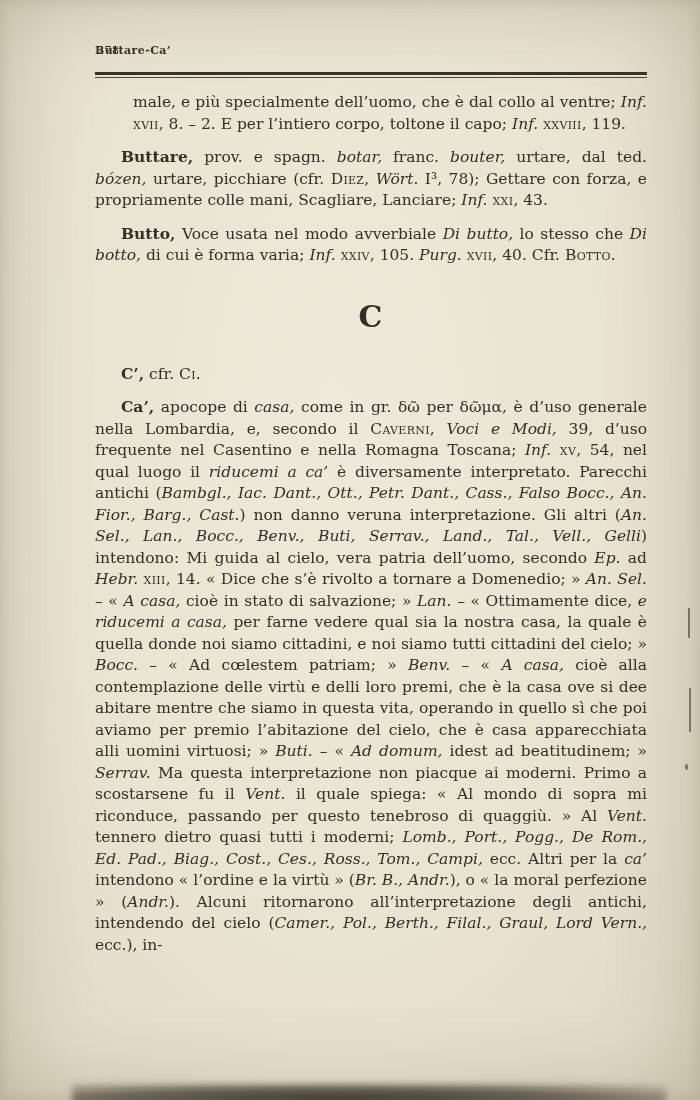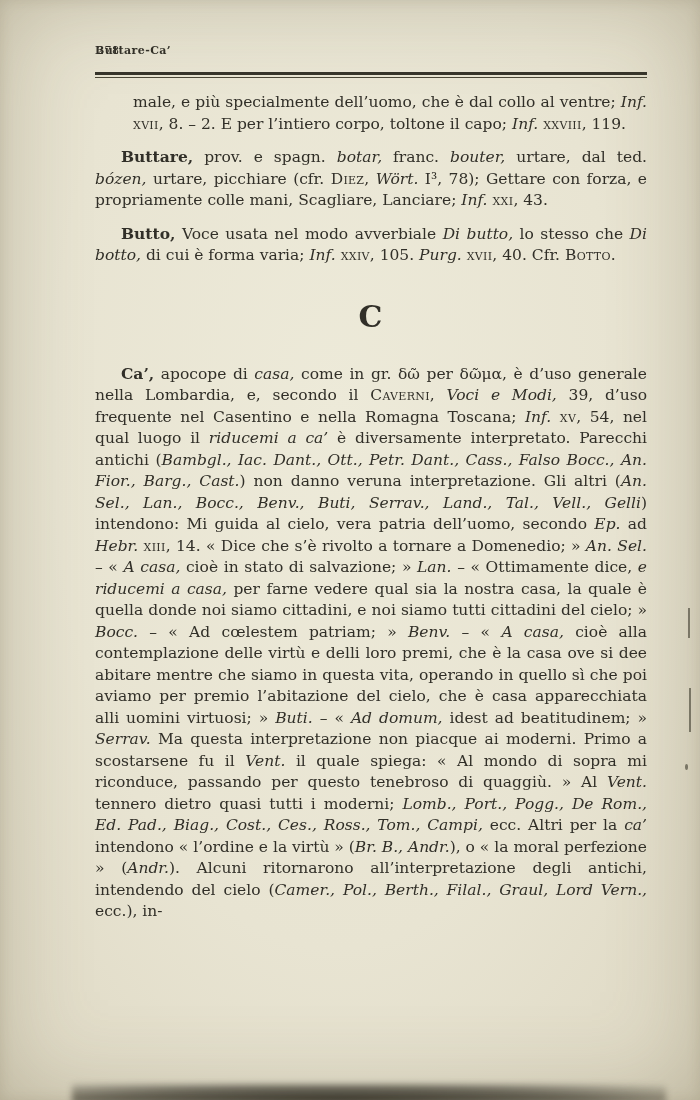--- a/index.html
+++ b/index.html
@@ -111,20 +111,21 @@
       <span class="header-title">Buttare-Ca’</span>
     </div>
 
     <div class="header-rule"></div>
 
     <div class="text-block">
         <p class="para"><span>male, e più specialmente dell’uomo, che è dal collo al ventre; </span><span class="italic">Inf.</span><span> </span><span class="sc">xvii</span><span>, 8. – 2. E per l’intiero corpo, toltone il capo; </span><span class="italic">Inf.</span><span> </span><span class="sc">xxviii</span><span>, 119.</span></p>
         <p class="para indent"><span class="bold">Buttare,</span><span> prov. e spagn. </span><span class="italic">botar,</span><span> franc. </span><span class="italic">bouter,</span><span> urtare, dal ted. </span><span class="italic">bózen,</span><span> urtare, picchiare (cfr. </span><span class="sc">Diez</span><span>, </span><span class="italic">Wört.</span><span> I³, 78); Gettare con forza, e propriamente colle mani, Scagliare, Lanciare; </span><span class="italic">Inf.</span><span> </span><span class="sc">xxi</span><span>, 43.</span></p>
         <p class="para indent"><span class="bold">Butto,</span><span> Voce usata nel modo avverbiale </span><span class="italic">Di butto,</span><span> lo stesso che </span><span class="italic">Di botto,</span><span> di cui è forma varia; </span><span class="italic">Inf.</span><span> </span><span class="sc">xxiv</span><span>, 105. </span><span class="italic">Purg.</span><span> </span><span class="sc">xvii</span><span>, 40. Cfr. </span><span class="sc">Botto</span><span>.</span></p>
         <div class="section-heading">C</div>
+        <p class="para indent"><span class="bold">C’,</span><span> cfr. </span><span class="sc">Ci</span><span>.</span></p>
         <p class="para indent"><span class="bold">Ca’,</span><span> apocope di </span><span class="italic">casa,</span><span> come in gr. δῶ per δῶμα, è d’uso generale nella Lombardia, e, secondo il </span><span class="sc">Caverni</span><span>, </span><span class="italic">Voci e Modi,</span><span> 39, d’uso frequente nel Casentino e nella Romagna Toscana; </span><span class="italic">Inf.</span><span> </span><span class="sc">xv</span><span>, 54, nel qual luogo il </span><span class="italic">riducemi a ca’</span><span> è diversamente interpretato. Parecchi antichi (</span><span class="italic">Bambgl., Iac. Dant., Ott., Petr. Dant., Cass., Falso Bocc., An. Fior., Barg., Cast.</span><span>) non danno veruna interpretazione. Gli altri (</span><span class="italic">An. Sel., Lan., Bocc., Benv., Buti, Serrav., Land., Tal., Vell., Gelli</span><span>) intendono: Mi guida al cielo, vera patria dell’uomo, secondo </span><span class="italic">Ep.</span><span> ad </span><span class="italic">Hebr.</span><span> </span><span class="sc">xiii</span><span>, 14. « Dice che s’è rivolto a tornare a Domenedio; » </span><span class="italic">An. Sel.</span><span> – « </span><span class="italic">A casa,</span><span> cioè in stato di salvazione; » </span><span class="italic">Lan.</span><span> – « Ottimamente dice, </span><span class="italic">e riducemi a casa,</span><span> per farne vedere qual sia la nostra casa, la quale è quella donde noi siamo cittadini, e noi siamo tutti cittadini del cielo; » </span><span class="italic">Bocc.</span><span> – « Ad cœlestem patriam; » </span><span class="italic">Benv.</span><span> – « </span><span class="italic">A casa,</span><span> cioè alla contemplazione delle virtù e delli loro premi, che è la casa ove si dee abitare mentre che siamo in questa vita, operando in quello sì che poi aviamo per premio l’abitazione del cielo, che è casa apparecchiata alli uomini virtuosi; » </span><span class="italic">Buti.</span><span> – « </span><span class="italic">Ad domum,</span><span> idest ad beatitudinem; » </span><span class="italic">Serrav.</span><span> Ma questa interpretazione non piacque ai moderni. Primo a scostarsene fu il </span><span class="italic">Vent.</span><span> il quale spiega: « Al mondo di sopra mi riconduce, passando per questo tenebroso di quaggiù. » Al </span><span class="italic">Vent.</span><span> tennero dietro quasi tutti i moderni; </span><span class="italic">Lomb., Port., Pogg., De Rom., Ed. Pad., Biag., Cost., Ces., Ross., Tom., Campi,</span><span> ecc. Altri per la </span><span class="italic">ca’</span><span> intendono « l’ordine e la virtù » (</span><span class="italic">Br. B., Andr.</span><span>), o « la moral perfezione » (</span><span class="italic">Andr.</span><span>). Alcuni ritornarono all’interpretazione degli antichi, intendendo del cielo (</span><span class="italic">Camer., Pol., Berth., Filal., Graul, Lord Vern.,</span><span> ecc.), in-</span></p>
       </div>
 
   </div>
 
   <div class="edge-mark m1"></div>
   <div class="edge-mark m2"></div>
   <div class="edge-mark m3"></div>
   <div class="bottom-shadow"></div>
   <div class="vignette"></div>

